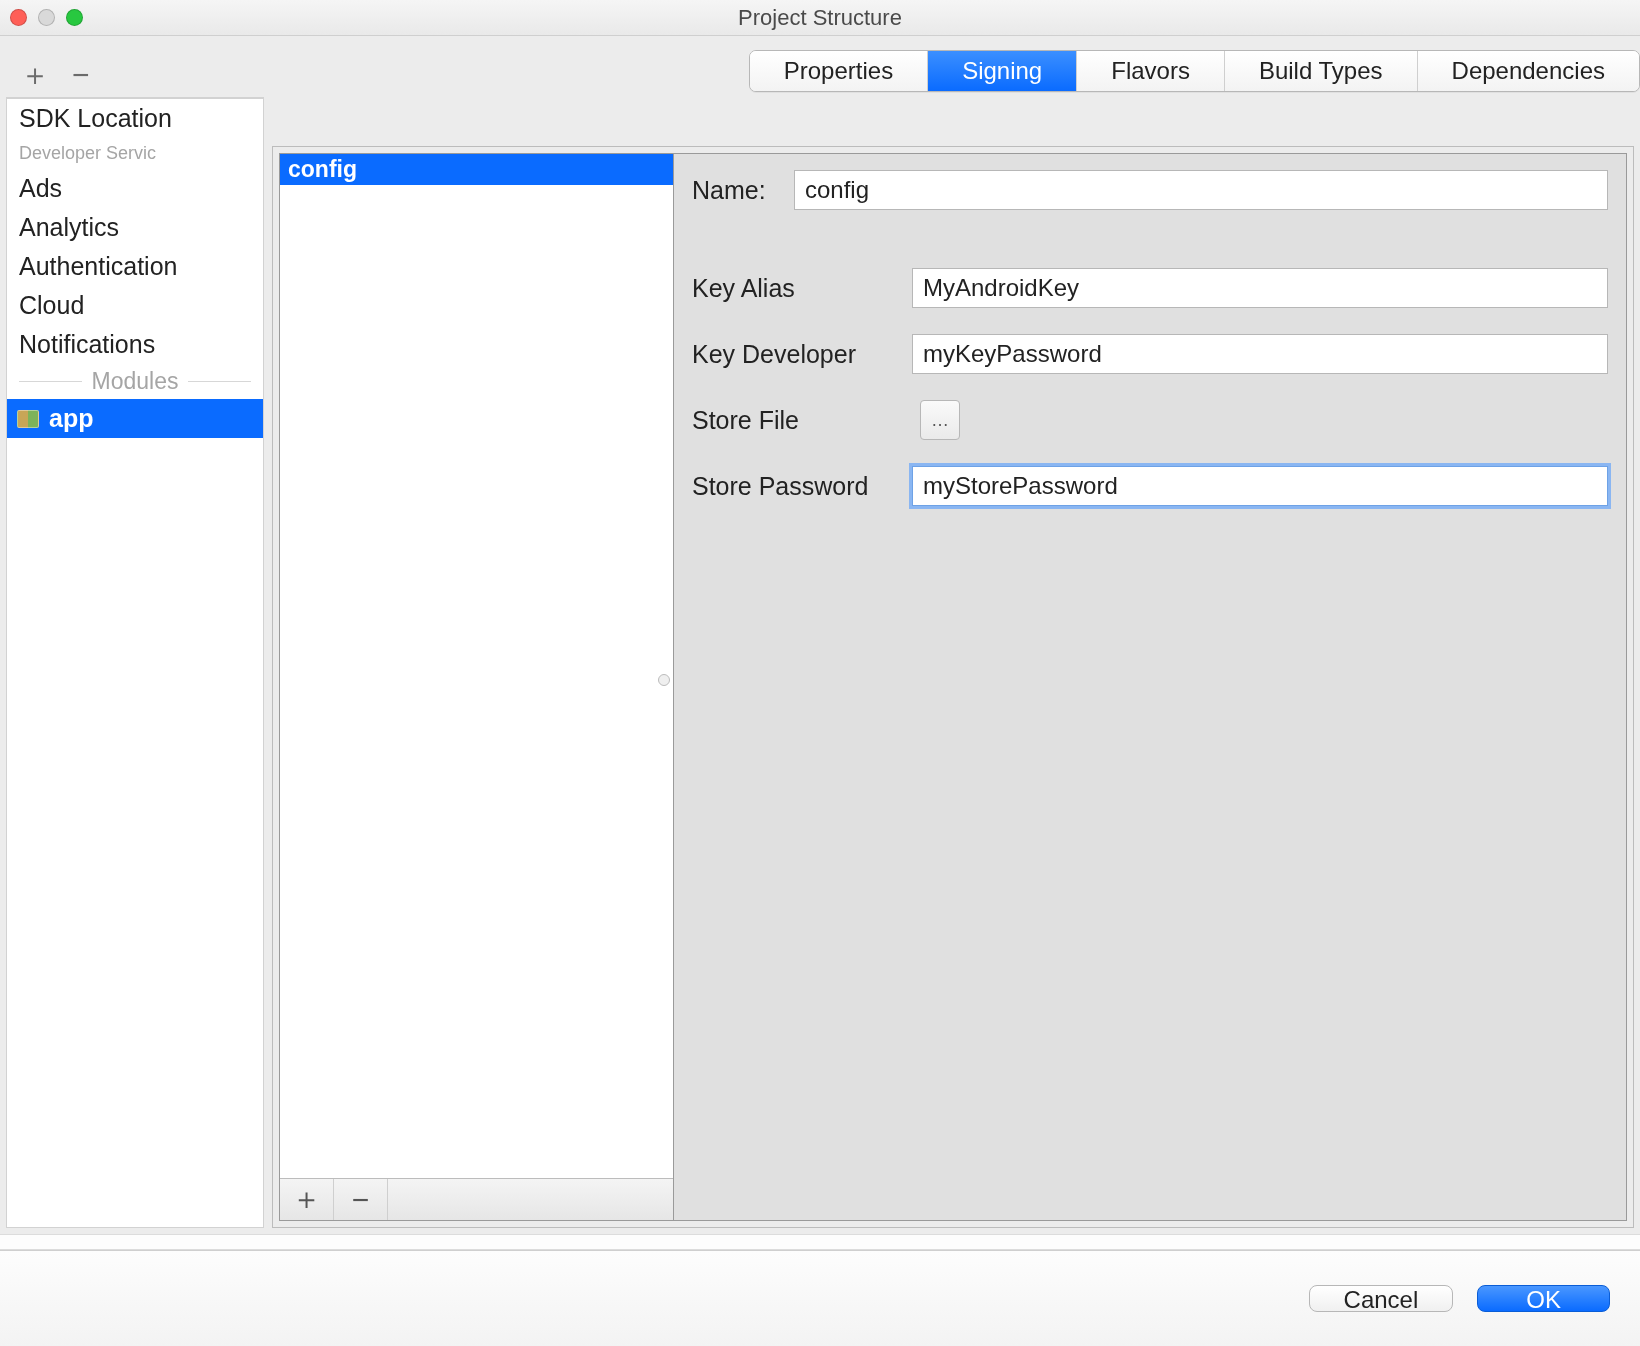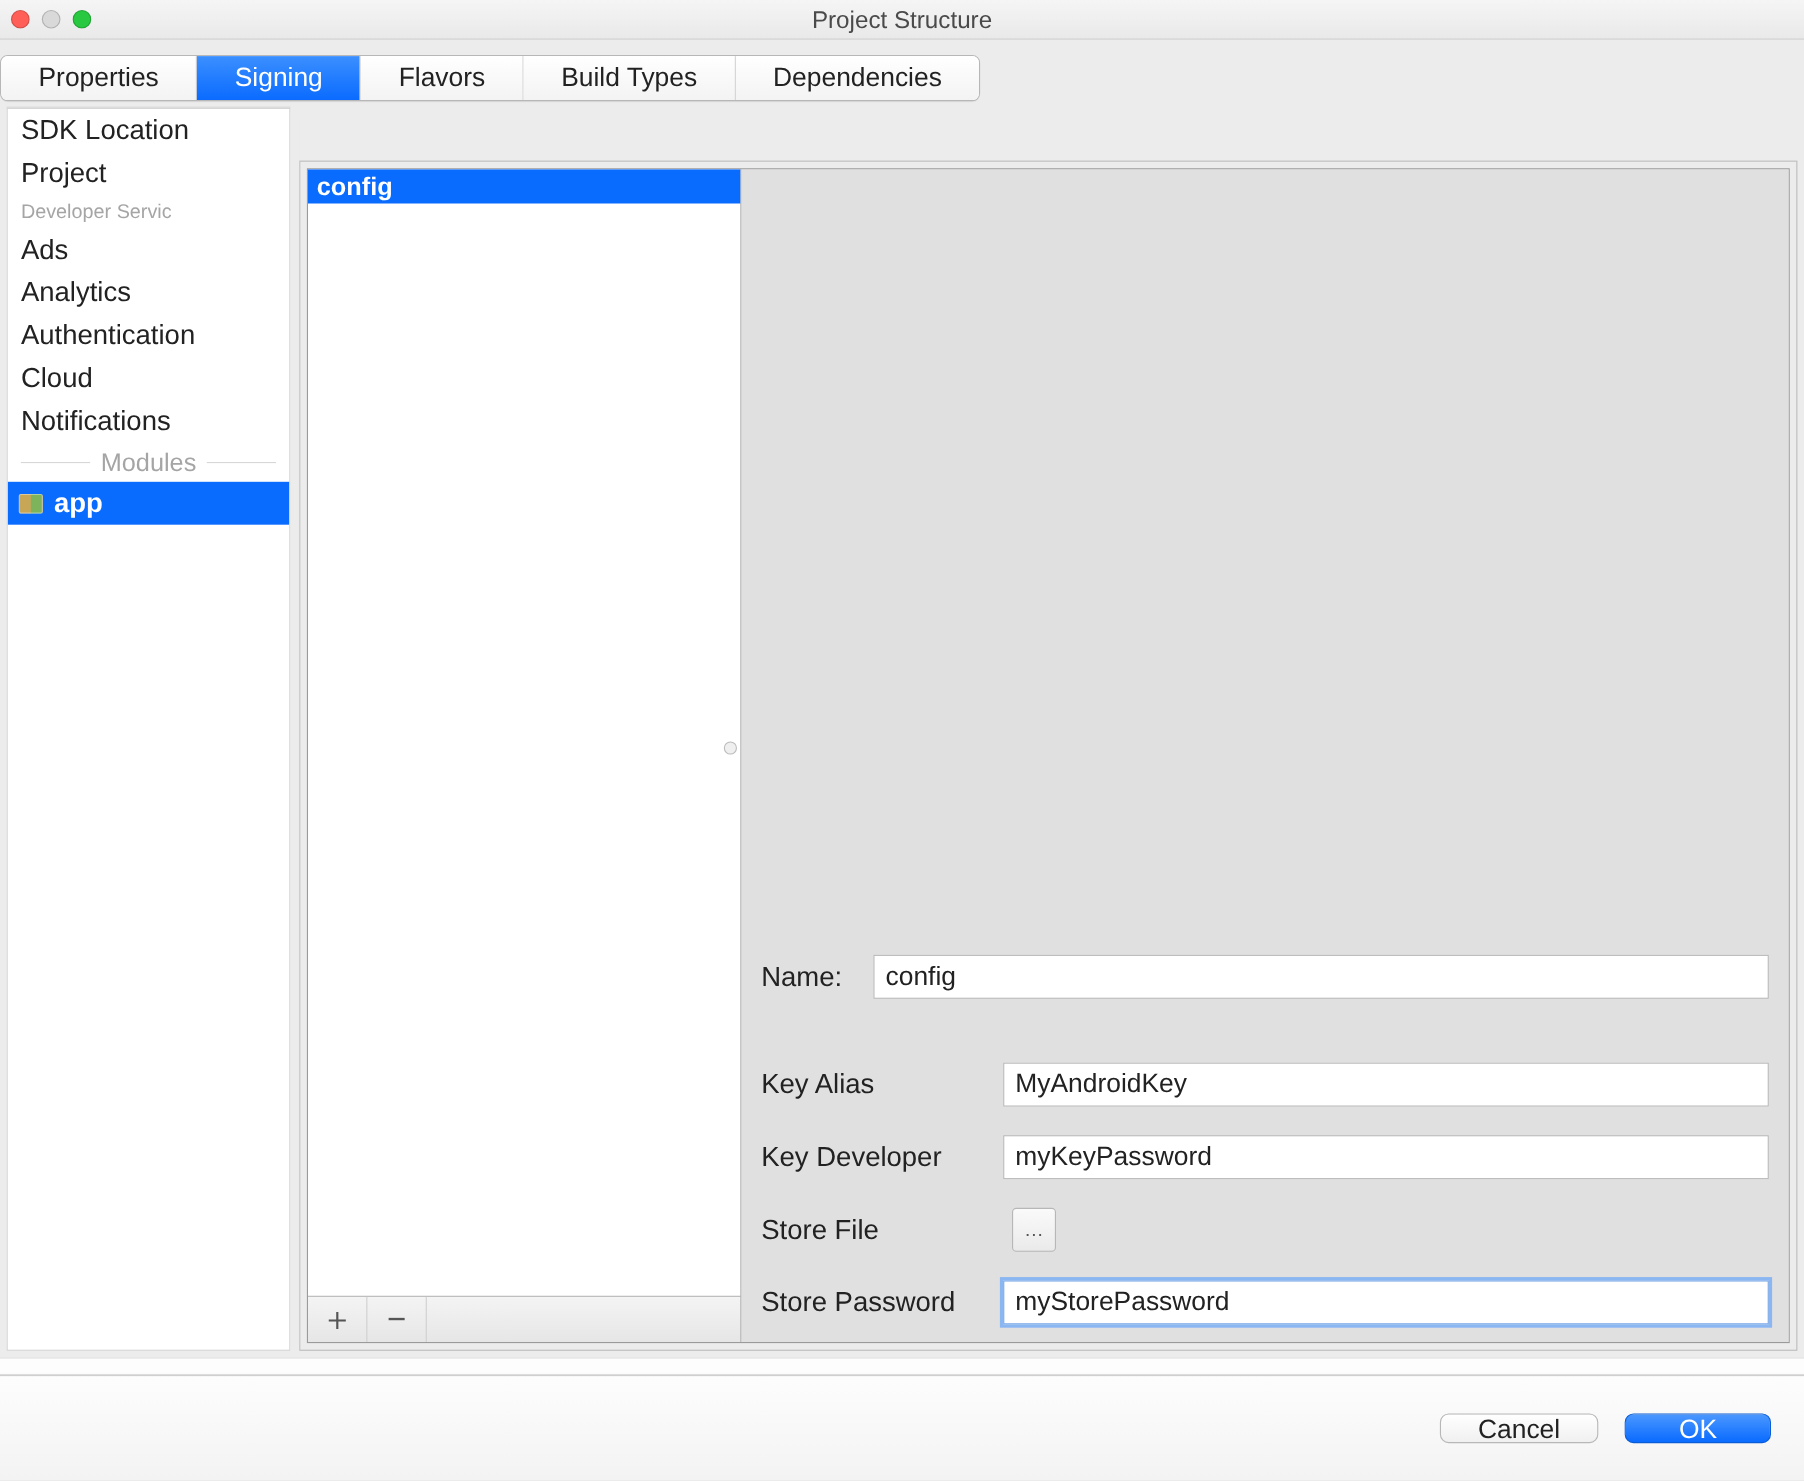--- a/index.html
+++ b/index.html
@@ -9,21 +9,21 @@
   .titlebar { height: 36px; display: flex; align-items: center; padding: 0 10px; border-bottom: 1px solid #cfcfcf; background: linear-gradient(#f5f5f5,#e9e9e9); position: relative; }
   .traffic { display: flex; gap: 11px; align-items: center; }
   .tl { width: 17px; height: 17px; border-radius: 50%; border: 1px solid rgba(0,0,0,.18); }
   .tl.red { background: #ff5f57; }
   .tl.gray { background: #d9d9d9; }
   .tl.green { background: #28c840; }
   .title { position: absolute; left: 50%; transform: translateX(-50%); font-size: 22px; color: #4a4a4a; }
 
   .body { flex: 1; display: flex; flex-direction: column; background: #ececec; }
 
-  .tabstrip { display: flex; justify-content: flex-start; padding: 14px 0 10px 0; position: relative; z-index: 2; }
+  .tabstrip { display: flex; justify-content: flex-end; padding: 14px 0 10px 0; position: relative; z-index: 2; }
   .segmented { display: flex; border: 1px solid #b7b7b7; border-radius: 7px; overflow: hidden; background: #fff; box-shadow: 0 1px 0 rgba(0,0,0,.05); }
   .seg { padding: 6px 34px; font-size: 24px; color: #222; border-right: 1px solid #cfcfcf; background: linear-gradient(#ffffff,#f3f3f3); }
   .seg:last-child { border-right: none; }
   .seg.active { background: linear-gradient(#3b8fff,#0a6bff); color: #fff; }
 
   .workarea { flex: 1; display: flex; background: #ececec; padding: 0 6px 6px 6px; gap: 0; }
 
   
   .leftcol { width: 258px; display: flex; flex-direction: column; background: #ececec; margin-top: -50px; }
   .toolbar-mini { height: 46px; display: flex; align-items: center; gap: 22px; padding-left: 14px; border-bottom: 1px solid #d2d2d2; }
@@ -91,21 +91,20 @@
 
   <div class="workarea">
 
     <div class="leftcol">
       <div class="toolbar-mini">
         <span class="plus">＋</span>
         <span class="minus">−</span>
       </div>
       <div class="sidebar">
         <div class="side-item">SDK Location</div>
-        <div class="side-item">Project</div>
         <div class="side-group">Developer Servic</div>
         <div class="side-item">Ads</div>
         <div class="side-item">Analytics</div>
         <div class="side-item">Authentication</div>
         <div class="side-item">Cloud</div>
         <div class="side-item">Notifications</div>
         <div class="side-separator">
             <span>Modules</span>
           </div>
         <div class="side-module">
@@ -123,21 +122,21 @@
         <div class="configcol">
           <div class="config-list">
             <div class="config-item">config</div>
           </div>
           <div class="config-toolbar">
             <div class="ct-btn">＋</div>
             <div class="ct-btn">−</div>
           </div>
         </div>
 
-        <div class="formcol" style="position:relative;justify-content:flex-end;">
+        <div class="formcol" style="position:relative;">
           <div class="knob"></div>
 
           <div class="row namerow">
             <label>Name:</label>
             <input class="text-input" value="config" style="">
           </div>
 
           <div class="spacer-row"></div>
 
           <div class="row">

